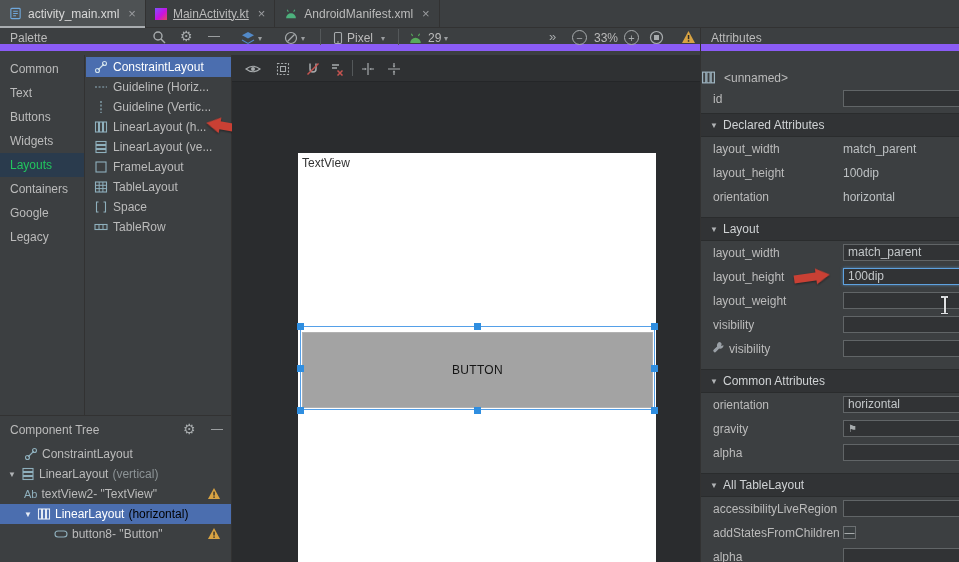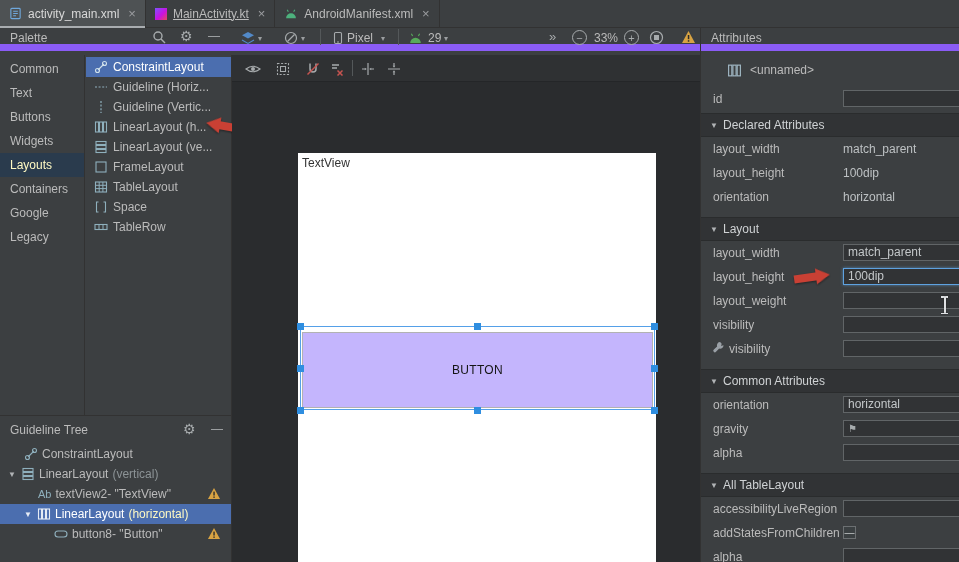--- a/index.html
+++ b/index.html
@@ -28,50 +28,50 @@
   .circ{width:15px;height:15px;border:1px solid #a7abad;border-radius:50%;display:flex;
         align-items:center;justify-content:center;font-size:11px;color:#a7abad;box-sizing:border-box;}
 
   
   .vline{position:absolute;width:1px;background:#323232;}
 
   
   #pal-cats{position:absolute;left:0;top:55px;width:85px;height:360px;border-right:1px solid #323232;
             box-sizing:border-box;padding-top:2px;}
   .cat{height:24px;line-height:24px;padding-left:10px;}
-  .cat.sel{background:#2a3b4d;color:#fef9c3;}
+  .cat.sel{background:#2a3b4d;color:#22c55e;}
   #pal-items{position:absolute;left:86px;top:55px;width:145px;height:360px;padding-top:2px;}
   .pitem{height:20px;display:flex;align-items:center;gap:5px;padding-left:8px;white-space:nowrap;}
   .pitem.sel{background:#4b6eaf;color:#ffffff;}
 
   
   #ctree-hdr{position:absolute;left:0;top:415px;width:231px;height:29px;border-top:1px solid #323232;box-sizing:border-box;}
   #ctree{position:absolute;left:0;top:444px;width:231px;}
   .trow{height:20px;display:flex;align-items:center;gap:4px;position:relative;white-space:nowrap;}
   .trow .sfx{color:#8c9396;}
   .trow.sel{background:#4b6eaf;color:#ffffff;}
-  .trow.sel .sfx{color:#fef9c3;}
+  .trow.sel .sfx{color:#000000;}
   .exp{font-size:8px;color:#b0b3b5;width:10px;text-align:center;}
   .warn{position:absolute;right:10px;top:3px;}
 
   
   #surface{position:absolute;left:232px;top:55px;width:468px;height:507px;background:#2a2c2e;}
   #dtoolbar{position:absolute;left:232px;top:55px;width:468px;height:27px;background:#2f3133;
             border-bottom:1px solid #242628;box-sizing:border-box;}
   #canvas{position:absolute;left:298px;top:153px;width:358px;height:514px;background:#ffffff;}
   #tvlabel{position:absolute;left:4px;top:3px;color:#333333;}
   #selbox{position:absolute;left:300px;top:326px;width:355px;height:84px;border:1px solid #55a0e8;box-sizing:border-box;}
-  #dbutton{position:absolute;left:302px;top:332px;width:351px;height:76px;background:#c4b5fd;
+  #dbutton{position:absolute;left:302px;top:332px;width:351px;height:76px;background:#a3a3a3;
            border:1px solid #b2b2b2;box-sizing:border-box;display:flex;align-items:center;justify-content:center;
            color:#151515;font-weight:500;letter-spacing:.3px;}
   .handle{position:absolute;width:7px;height:7px;background:#2f8ee0;}
 
   
   #attrs{position:absolute;left:701px;top:55px;width:258px;height:507px;}
-  .comp-row{height:30px;display:flex;align-items:center;gap:8px;padding-left:26px;}
+  .comp-row{height:30px;display:flex;align-items:flex-end;gap:8px;padding-left:0;}
   .sect{height:24px;background:#313335;border-top:1px solid #2a2c2d;border-bottom:1px solid #2a2c2d;
         display:flex;align-items:center;color:#cfd2d4;box-sizing:border-box;}
   .sect .exp{padding:0 4px 0 8px;}
   .sect.mt{margin-top:8px;}
   .arow{height:24px;position:relative;}
   .flabel{position:absolute;left:12px;line-height:24px;white-space:nowrap;}
   .flabel.ind{left:28px;}
   .dval{position:absolute;left:142px;line-height:24px;color:#bdc1c3;}
   .field{position:absolute;left:142px;top:3px;width:122px;height:17px;background:#313335;
          border:1px solid #616567;box-sizing:border-box;line-height:15px;padding-left:4px;color:#c3c7c9;
@@ -299,21 +299,21 @@
     <span>TableRow</span>
   </div>
 </div>
 
 <div class="rarrow" style="left:206px;top:118px;transform:rotate(10deg)">
   <span class="tipL"></span>
     <span class="tail"></span>
 </div>
 
 <div id="ctree-hdr">
-  <span class="abs" style="left:10px;top:7px">Guideline Tree</span>
+  <span class="abs" style="left:10px;top:7px">Component Tree</span>
   <span class="abs g" style="left:183px;top:5px;font-size:14px">⚙</span>
   <span class="abs g" style="left:211px;top:6px">—</span>
 </div>
 
 <div id="ctree">
   <div class="trow" style="padding-left:24px">
     <span>
         <svg width="14" height="14" viewBox="0 0 14 14">
           <path d="M4 10 L10 4" stroke="#8fb0bd" stroke-width="1.1"></path>
           <circle cx="3.5" cy="10.5" r="2" fill="none" stroke="#8fb0bd" stroke-width="1.1"></circle>
@@ -327,21 +327,21 @@
     <span>
         <svg width="14" height="14" viewBox="0 0 14 14">
           <rect x="2" y="1.5" width="10" height="3" fill="none" stroke="#8fb0bd" stroke-width="1.1"></rect>
           <rect x="2" y="5.5" width="10" height="3" fill="none" stroke="#8fb0bd" stroke-width="1.1"></rect>
           <rect x="2" y="9.5" width="10" height="3" fill="none" stroke="#8fb0bd" stroke-width="1.1"></rect>
         </svg>
       </span>
     <span>LinearLayout</span>
     <span class="sfx">(vertical)</span>
   </div>
-  <div class="trow" style="padding-left:38px">
+  <div class="trow" style="padding-left:24px">
     <span style="color:#8fb0bd;font-size:11px">Ab</span>
     <span>textView2- "TextView"</span>
     <span class="warn">
       <svg width="14" height="13" viewBox="0 0 15 14">
           <polygon points="7.5,1 14,13 1,13" fill="#d8a343"></polygon>
           <rect x="6.8" y="5" width="1.5" height="4.2" fill="#2b2b2b"></rect>
           <rect x="6.8" y="10.2" width="1.5" height="1.5" fill="#2b2b2b"></rect>
         </svg>
     </span>
   </div>

